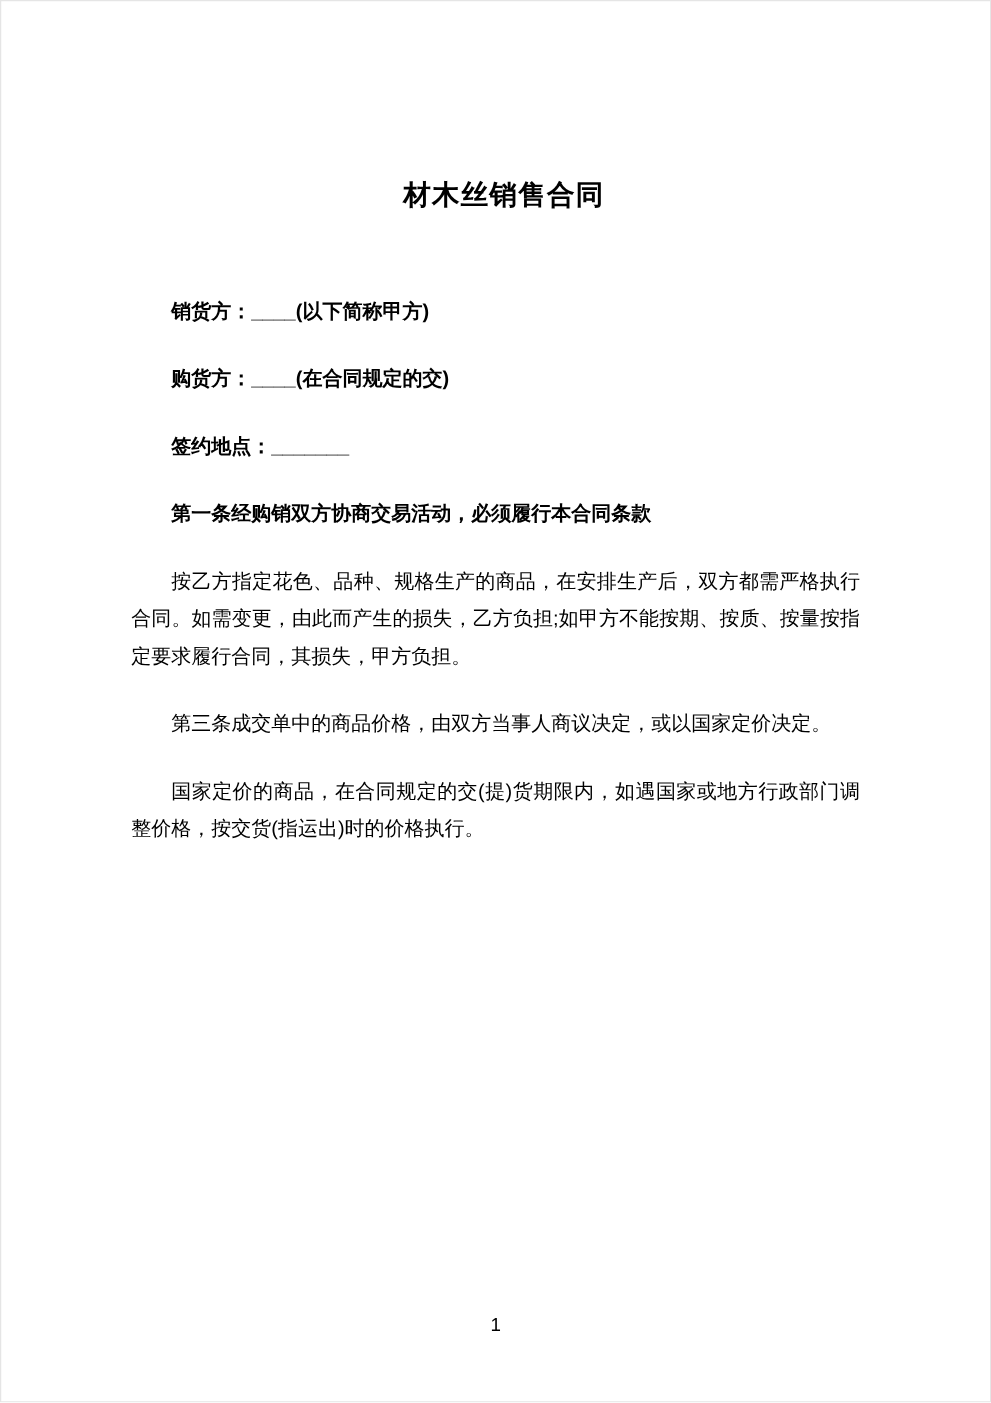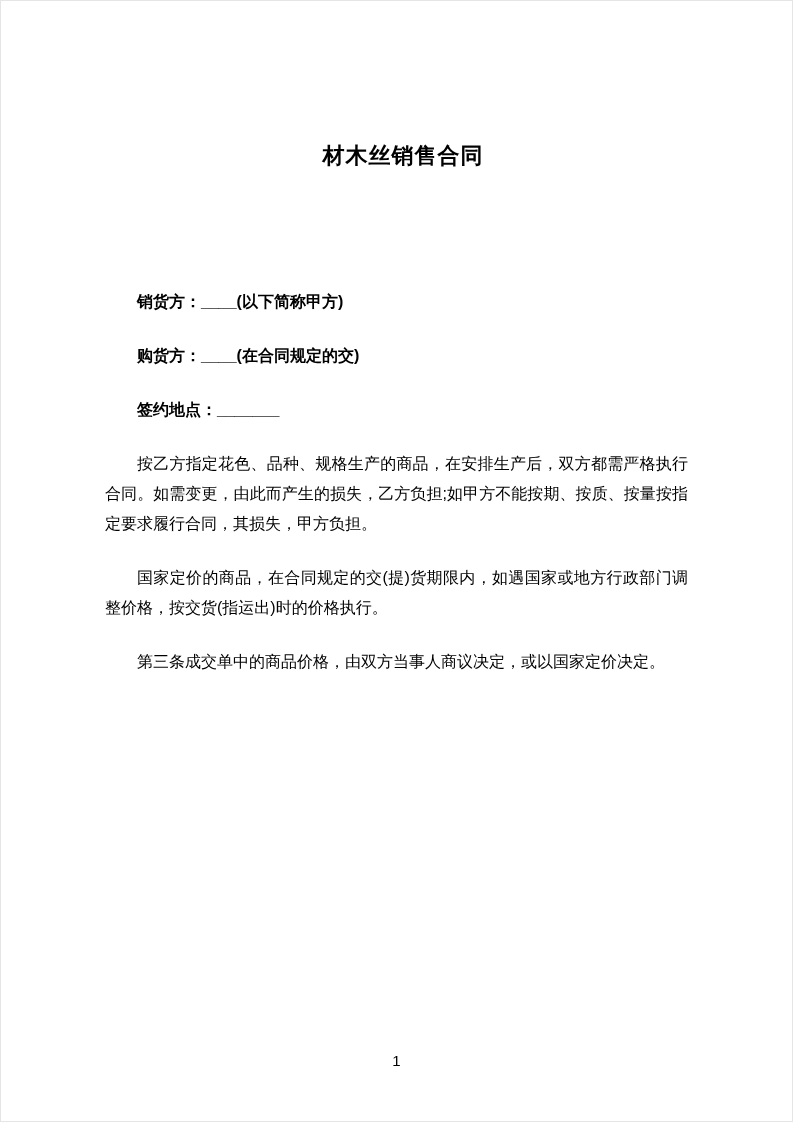--- a/index.html
+++ b/index.html
@@ -17,21 +17,21 @@
   }
   .doc-title {
     margin-top: 140px;
     text-align: center;
     font-size: 22px;
     font-weight: bold;
     letter-spacing: 1px;
     padding-left: 13px;
   }
   .content {
-    margin-top: 116px;
+    margin-top: 64px;
     padding: 0 104px;
   }
   .para {
     font-size: 16px;
     line-height: 30px;
     text-indent: 2em;
     margin-top: 24px;
     text-align: justify;
     word-break: break-all;
   }
@@ -50,19 +50,20 @@
 </head>
 <body>
 
 <div class="page">
   <h1 class="doc-title">材木丝销售合同</h1>
 
   <div class="content" id="paragraphs-container">
       <p class="para bold">销货方：____(以下简称甲方)</p>
       <p class="para bold">购货方：____(在合同规定的交)</p>
       <p class="para bold">签约地点：_______</p>
+      <p class="para bold">第一条经购销双方协商交易活动，必须履行本合同条款</p>
       <p class="para">按乙方指定花色、品种、规格生产的商品，在安排生产后，双方都需严格执行合同。如需变更，由此而产生的损失，乙方负担;如甲方不能按期、按质、按量按指定要求履行合同，其损失，甲方负担。</p>
+      <p class="para">第三条成交单中的商品价格，由双方当事人商议决定，或以国家定价决定。</p>
       <p class="para">国家定价的商品，在合同规定的交(提)货期限内，如遇国家或地方行政部门调整价格，按交货(指运出)时的价格执行。</p>
-      <p class="para">第三条成交单中的商品价格，由双方当事人商议决定，或以国家定价决定。</p>
     </div>
 
   <div class="page-number">1</div>
 </div>
 
 </body></html>

